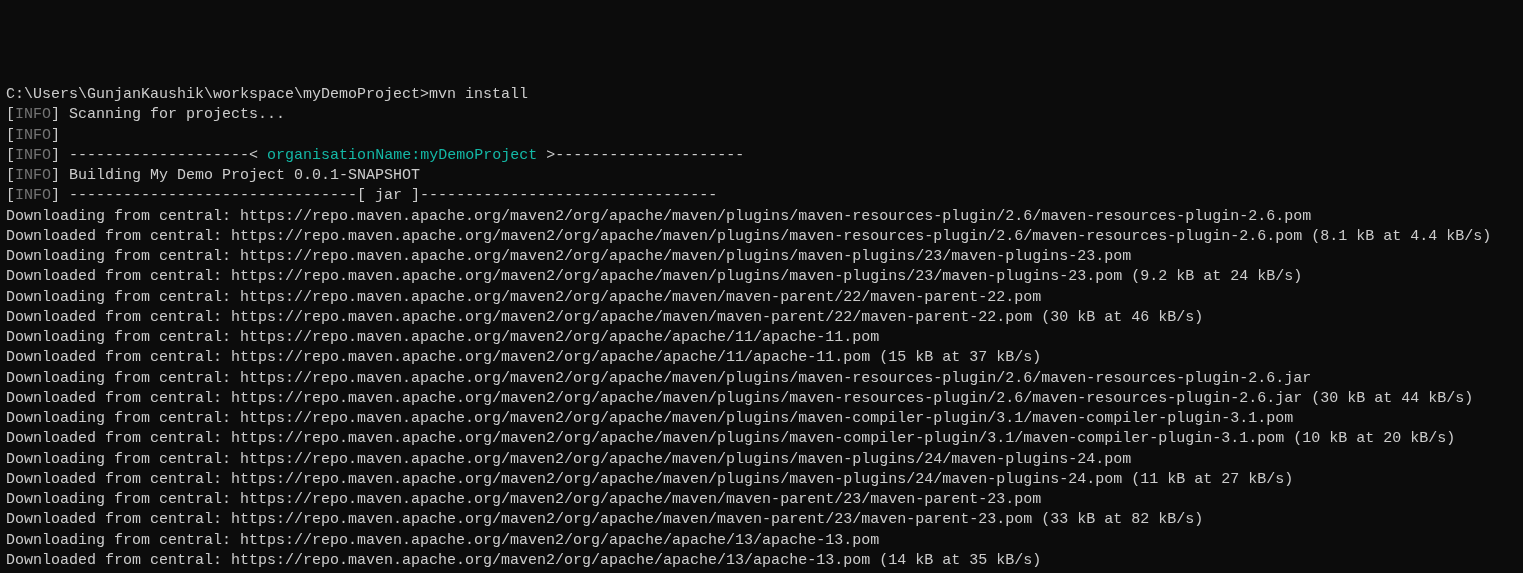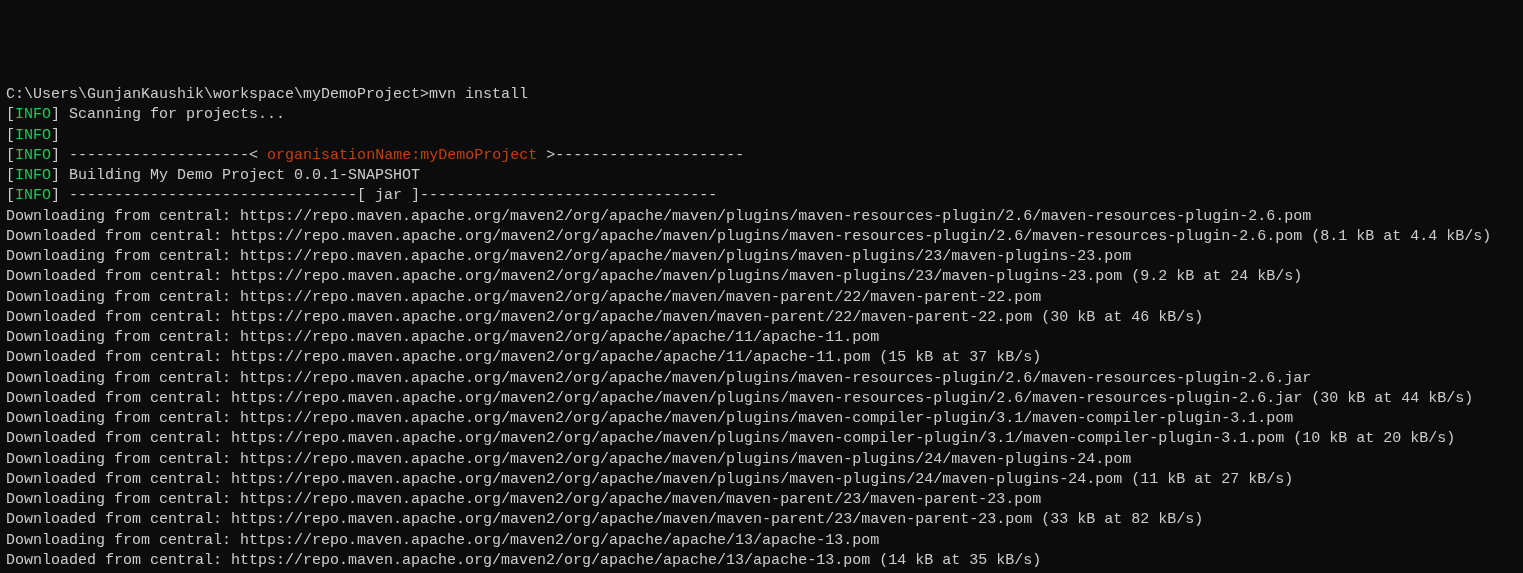--- a/index.html
+++ b/index.html
@@ -11,27 +11,27 @@
       background: #0c0c0c;
       color: #cccccc;
       font-family: Consolas, 'Courier New', monospace;
       font-size: 15px;
       line-height: 1.35;
       padding: 4px 6px;
       white-space: pre;
       overflow-x: auto;
     }
     .info-tag {
-      color: #22c55e;
+      color: #737373;
     }
     .bracket {
       color: #cccccc;
     }
     .project-ref {
-      color: #c2410c;
+      color: #14b8a6;
     }
     .line {
       display: block;
     }
   </style>
 </head>
 <body>
 
 
 

